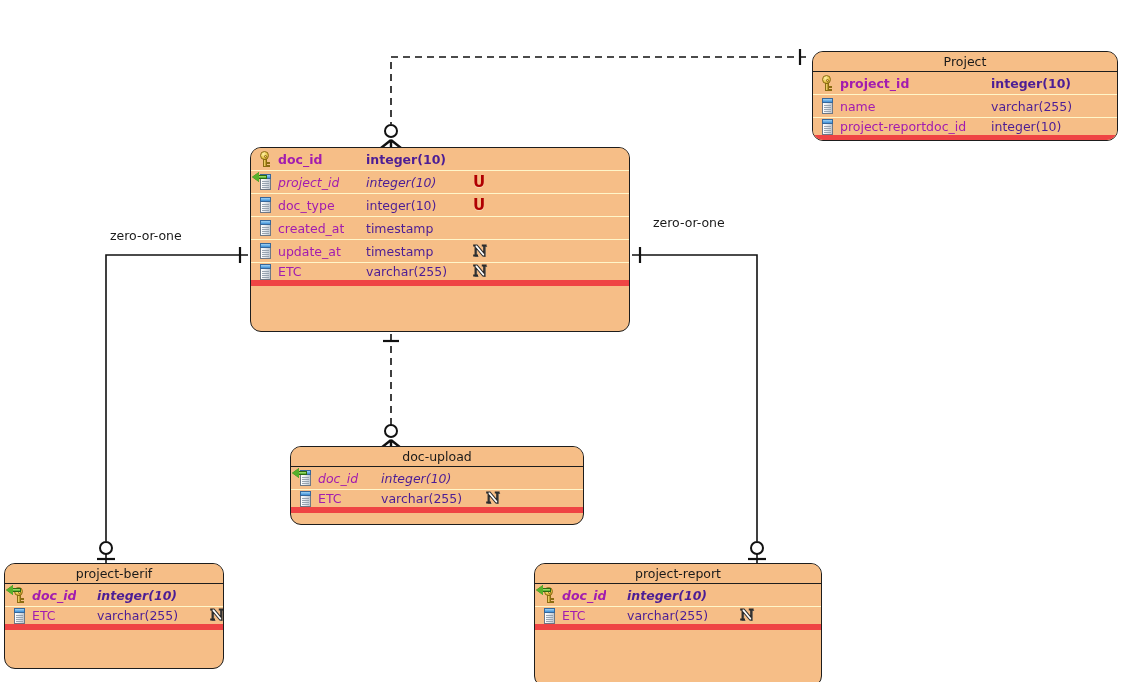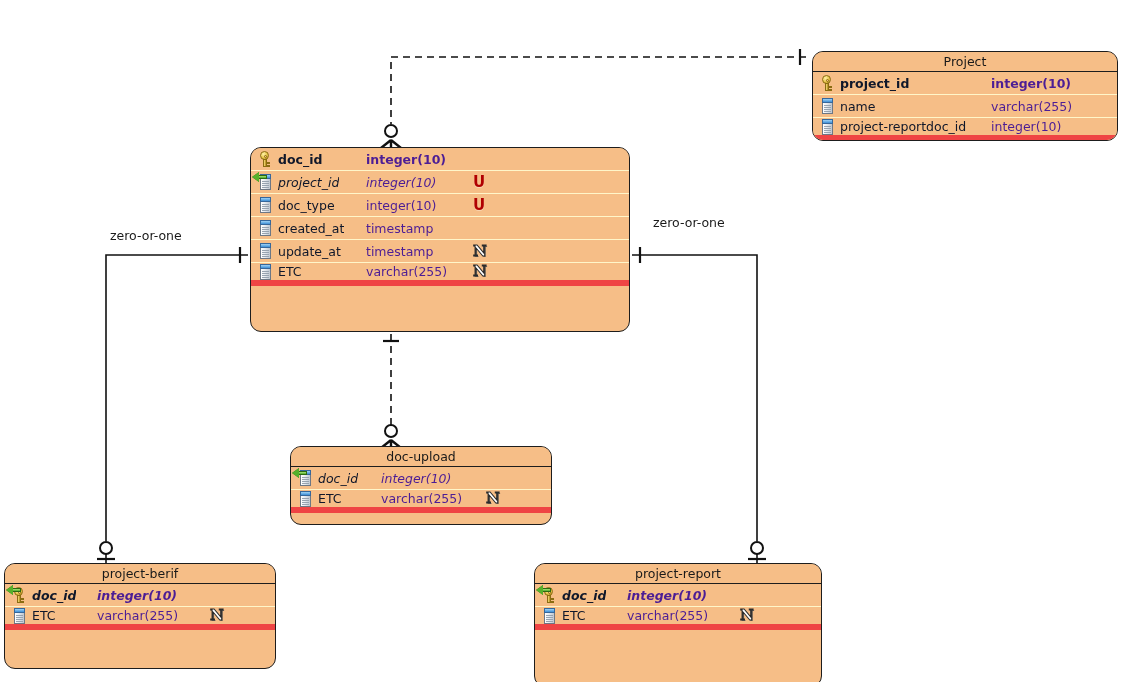--- a/index.html
+++ b/index.html
@@ -60,21 +60,21 @@
   .attr.last { border-bottom: 6px solid #ef4444; }
   .attr .ic {
     width: 24px;
     min-width: 24px;
     height: 20px;
     position: relative;
     margin-left: 3px;
   }
   .attr .aname {
     font-size: 12.5px;
-    color: #0f172a;
+    color: #a21caf;
     white-space: nowrap;
     overflow: hidden;
   }
   .attr .atype {
     font-size: 12.5px;
     color: #4c1d95;
     white-space: nowrap;
     position: absolute;
   }
   .attr .aflag {
@@ -351,21 +351,21 @@
                 <span class="ln l3"></span>
                 <span class="ln l4"></span>
               </span>
             </span>
             <span class="aname ">ETC</span>
             <span class="atype " style="left: 115px;">varchar(255)</span>
             <span class="aflag flag-N" style="left: 222px;">N</span>
           </div>
         </div>
       </div>
-      <div class="entity" style="left: 290px; top: 446px; width: 262px; height: 79px;">
+      <div class="entity" style="left: 290px; top: 446px; width: 294px; height: 79px;">
         <div class="ent-title">doc-upload</div>
         <div class="attrs">
           <div class="attr">
             <span class="ic">
               <span class="icon-col">
                 <span class="body"></span>
                 <span class="cap"></span>
                 <span class="ln l1"></span>
                 <span class="ln l2"></span>
                 <span class="ln l3"></span>
@@ -389,21 +389,21 @@
                 <span class="ln l3"></span>
                 <span class="ln l4"></span>
               </span>
             </span>
             <span class="aname ">ETC</span>
             <span class="atype " style="left: 90px;">varchar(255)</span>
             <span class="aflag flag-N" style="left: 195px;">N</span>
           </div>
         </div>
       </div>
-      <div class="entity" style="left: 4px; top: 563px; width: 272px; height: 106px;">
+      <div class="entity" style="left: 4px; top: 563px; width: 220px; height: 106px;">
         <div class="ent-title">project-berif</div>
         <div class="attrs">
           <div class="attr">
             <span class="ic">
               <span class="icon-key">
                 <span class="bow"></span>
                 <span class="shaft"></span>
                 <span class="tooth t1"></span>
                 <span class="tooth t2"></span>
               </span>

